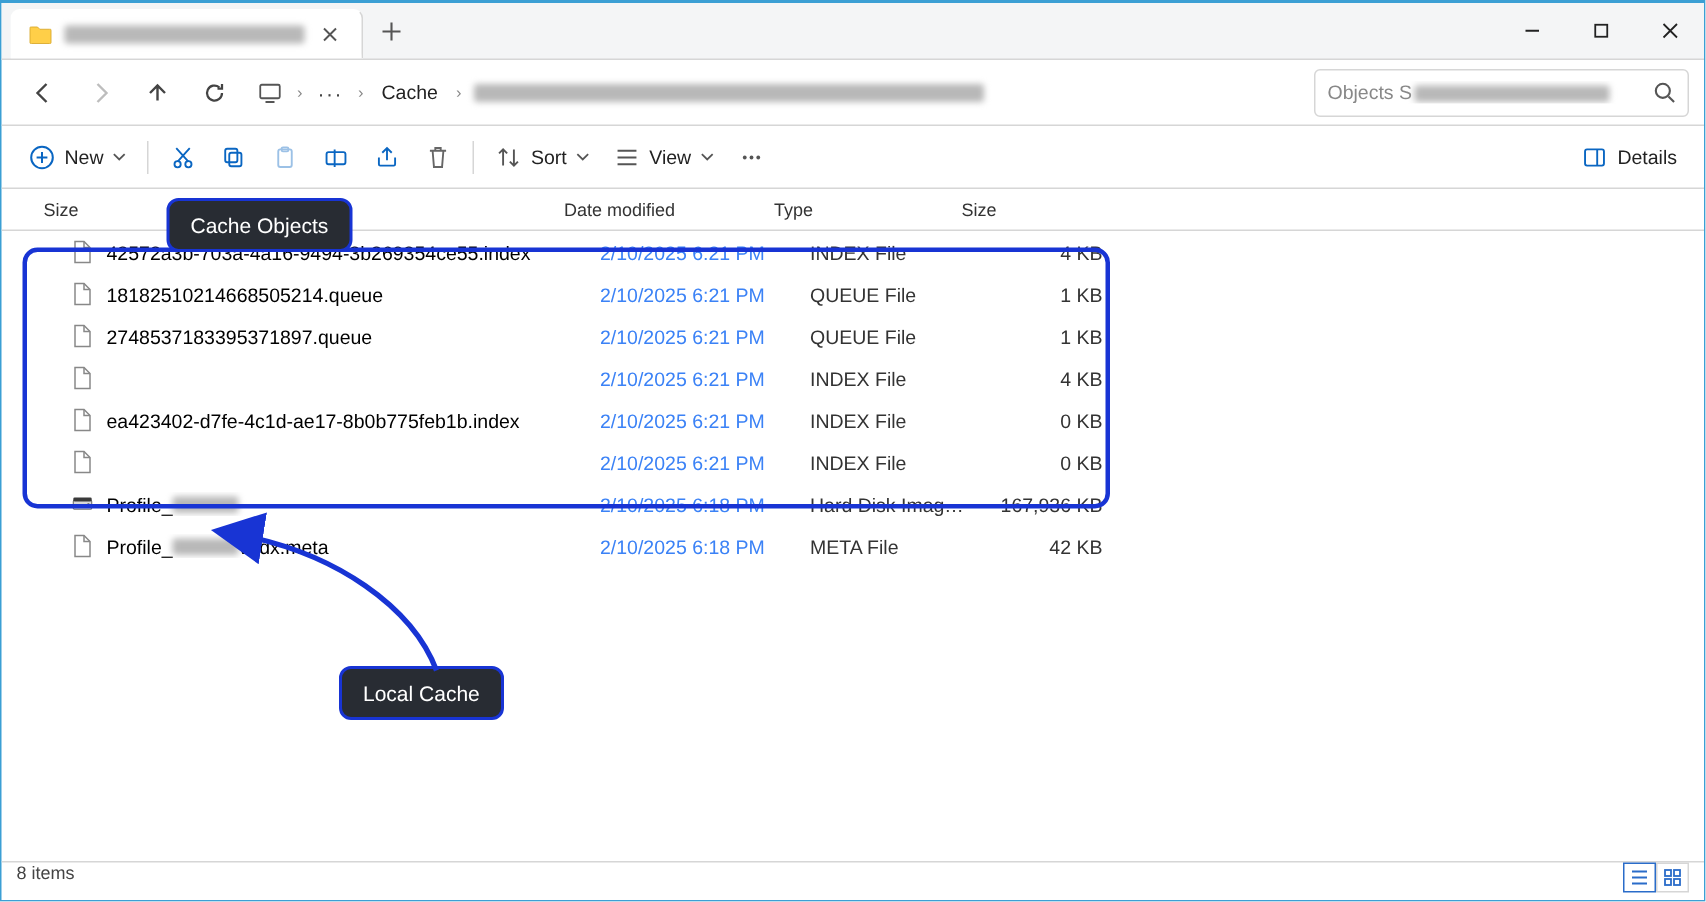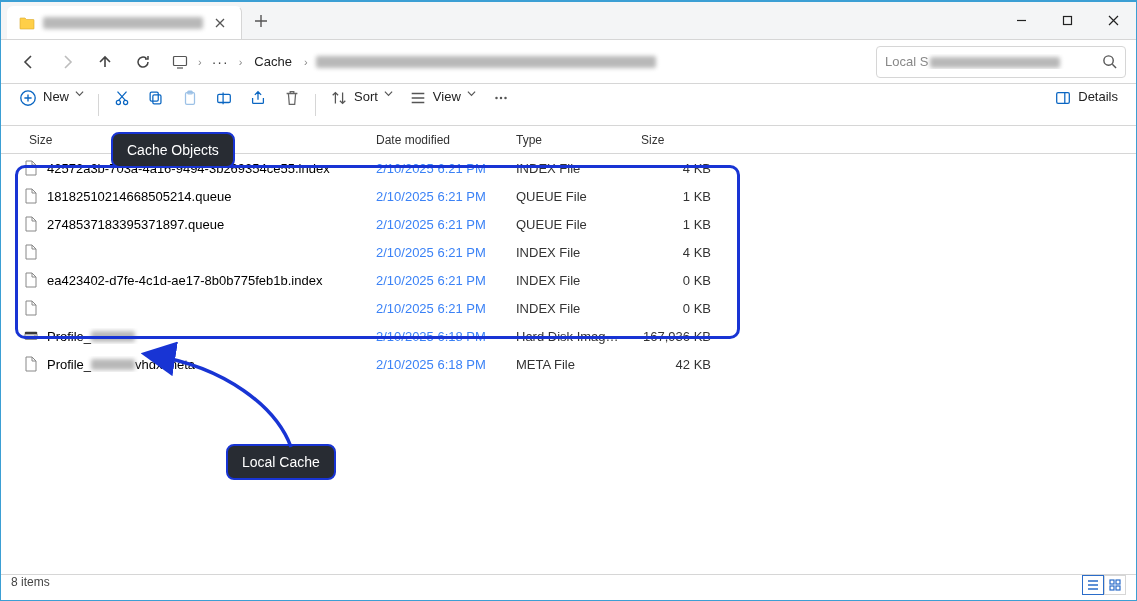--- a/index.html
+++ b/index.html
@@ -39,36 +39,36 @@
   .crumbs .sep{color:#888;font-size:11px;padding:0 4px;}
   .crumbs .crumb{font-size:13px;color:#222;padding:4px 4px;white-space:nowrap;}
   .crumbs .blur-crumb{height:12px;width:340px;background:var(--blur);filter:blur(2px);border-radius:2px;}
   .crumbs .ellipsis{font-size:14px;color:#444;padding:0 2px;letter-spacing:1px;}
   .searchbox{width:250px;height:32px;border:1px solid var(--border);border-radius:4px;display:flex;align-items:center;padding:0 8px;gap:4px;color:#888;}
   .searchbox .ph{font-size:13px;white-space:nowrap;overflow:hidden;position:relative;flex:1;}
   .searchbox .ph .blurpart{display:inline-block;height:11px;width:130px;background:var(--blur);filter:blur(2px);border-radius:2px;vertical-align:middle;margin-left:2px;}
   .searchbox svg{width:15px;height:15px;stroke:#555;flex:none;}
   
   .toolbar{display:flex;align-items:center;height:42px;padding:0 10px;border-bottom:1px solid var(--border);}
-  .tbtn{height:32px;display:flex;justify-content:center;padding:0 8px;border-radius:4px;color:#0a66c2;gap:6px;}
+  .tbtn{height:32px;display:flex;align-items:center;justify-content:center;padding:0 8px;border-radius:4px;color:#0a66c2;gap:6px;}
   .tbtn svg{width:18px;height:18px;}
   .tbtn.gray{color:#555;}
   .tbtn .chev{width:9px;height:9px;}
   .tbtn .lbl{font-size:13px;color:#222;}
   .tsep{width:1px;height:22px;background:var(--border);margin:0 6px;}
   .tflex{flex:1;}
   
   .colhdr{display:flex;align-items:center;height:28px;border-bottom:1px solid var(--border);font-size:12px;color:#333;}
   .colhdr .col{padding:0 10px;border-right:1px solid transparent;}
   .col-name{width:365px;padding-left:28px !important;}
   .col-date{width:140px;}
   .col-type{width:125px;}
   .col-size{width:90px;text-align:left;}
   
-  .filelist{flex:1;overflow:auto;position:relative;font-size:13px;}
+  .filelist{flex:1;overflow:auto;position:relative;font-size:13px;margin-left:24px;}
   .row{display:flex;align-items:center;height:28px;}
   .cell{padding:0 10px;white-space:nowrap;overflow:hidden;text-overflow:ellipsis;}
   .cell.name{width:365px;display:flex;align-items:center;gap:8px;padding-left:22px;}
   .cell.date{width:140px;color:#3b82f6;}
   .cell.type{width:125px;color:#333;}
   .cell.size{width:90px;text-align:right;color:#333;}
   .ficon{width:16px;height:16px;flex:none;display:flex;align-items:center;justify-content:center;}
   .ficon svg{width:14px;height:16px;display:block;}
   .name-text{display:flex;align-items:center;gap:0;}
   .blur-seg{display:inline-block;height:11px;background:var(--blur);filter:blur(2px);border-radius:2px;vertical-align:middle;}
@@ -160,21 +160,21 @@
         </span>
       <span class="sep">›</span>
       <span class="ellipsis">···</span>
       <span class="sep">›</span>
       <span class="crumb">Cache</span>
       <span class="sep">›</span>
       <span class="blur-crumb"></span>
     </div>
     <div class="searchbox">
       <span class="ph">
-        <span>Local S</span><span class="blurpart"></span>
+        <span>Objects S</span><span class="blurpart"></span>
       </span>
       <svg viewBox="0 0 16 16" fill="none">
           <circle cx="7" cy="7" r="5" stroke-width="1.5"></circle>
           <path d="M11 11l4 4" stroke-width="1.5"></path>
         </svg>
     </div>
   </div>
 
   <div class="toolbar">
     <div class="tbtn">

